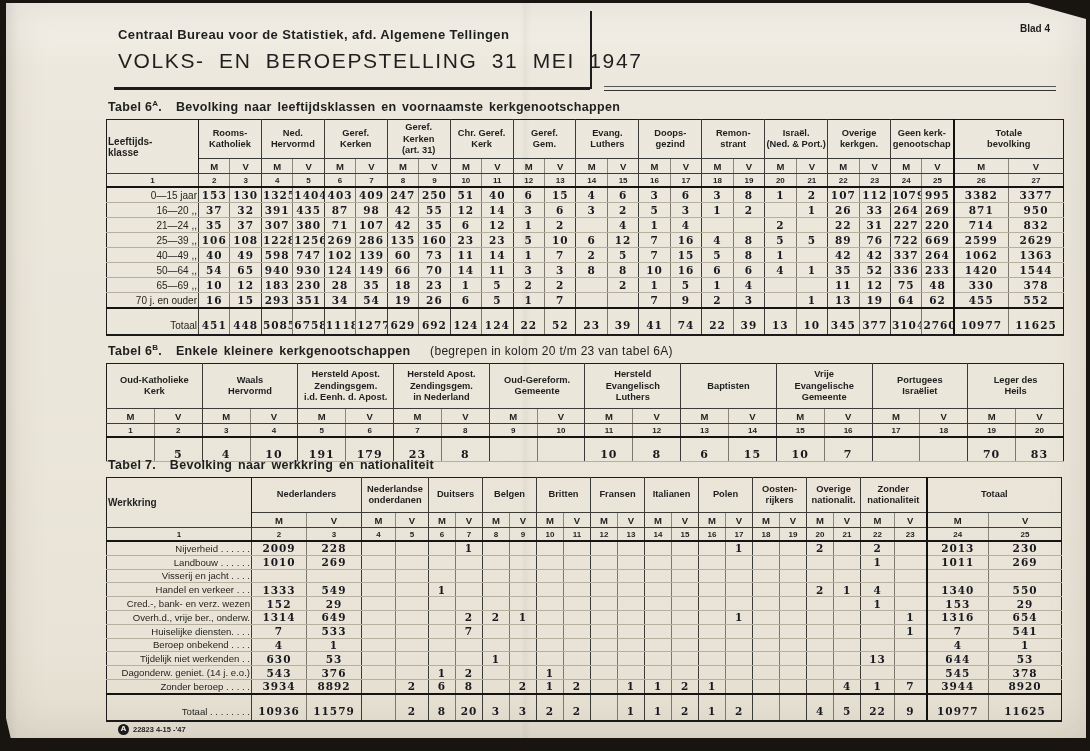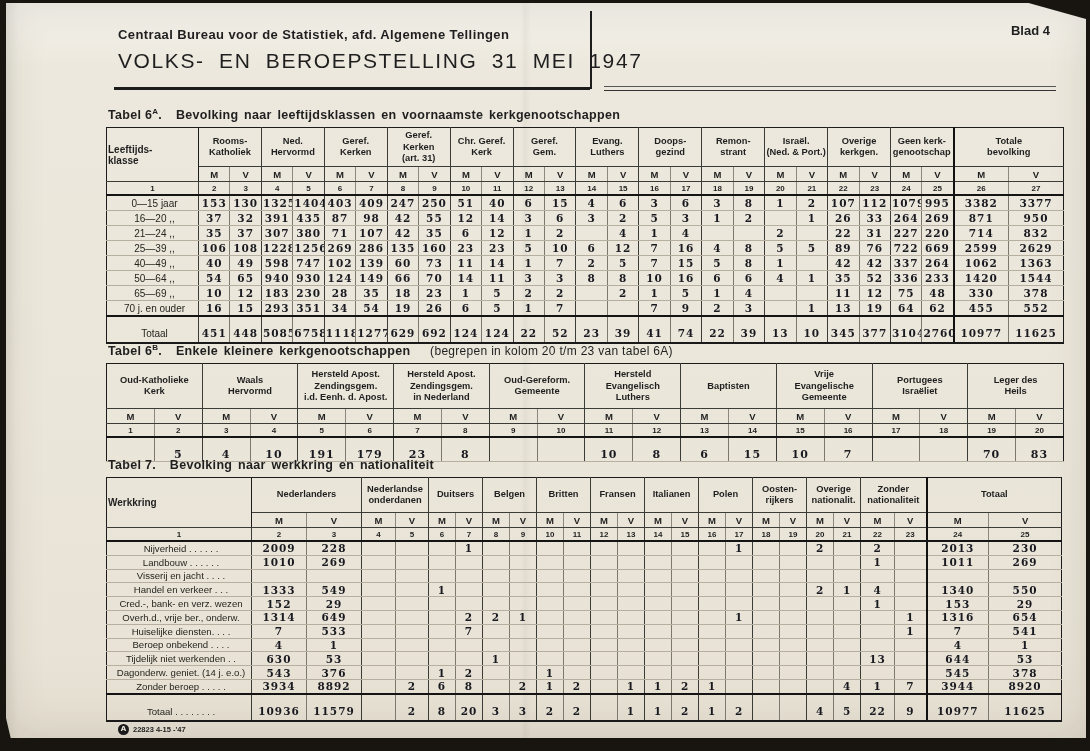--- a/index.html
+++ b/index.html
@@ -13,48 +13,48 @@
   .corner-tr{position:absolute;right:0;top:0;width:70px;height:16px;background:#181511;
     clip-path:polygon(18% 0,100% 0,100% 100%);}
   .corner-bl{position:absolute;left:0;bottom:0;width:26px;height:20px;background:#181511;
     clip-path:polygon(0 0,18% 100%,0 100%);}
 
   
   .agency{position:absolute;left:112px;top:24px;font-weight:bold;font-size:13px;letter-spacing:.4px;}
   .doc-title{position:absolute;left:112px;top:46px;font-weight:normal;font-size:21px;letter-spacing:1.6px;word-spacing:7px;}
   .hdr-rule-left{position:absolute;left:108px;top:84px;width:476px;height:2.5px;background:#1c1c1c;}
   .hdr-div{position:absolute;left:584px;top:8px;width:2px;height:78px;background:#1c1c1c;}
-  .blad{position:absolute;right:36px;top:20px;font-weight:bold;font-size:13px;}
+  .blad{position:absolute;right:36px;top:20px;font-weight:bold;font-size:10px;}
   .gemeente-row{position:absolute;left:602px;top:46px;width:448px;display:flex;align-items:flex-end;font-size:11.5px;font-weight:bold;}
   .wline{flex:1;border-bottom:1.5px solid #2a2a2a;text-align:center;margin:0 5px;line-height:.9;}
   .wline.short{flex:0 0 92px;text-align:left;padding-left:12px;}
   .script{font-family:"DejaVu Serif",serif;font-style:italic;font-weight:bold;font-size:20px;color:#20202a;letter-spacing:1px;}
   .dbl-rule{position:absolute;left:598px;top:83px;width:452px;height:3px;border-top:1px solid #555;border-bottom:1.5px solid #333;}
 
   
   .tblock{position:absolute;left:100px;}
-  #t6a-block{top:104px;} #t6b-block{top:340px;} #t7-block{top:455px;}
+  #t6a-block{top:96px;} #t6b-block{top:340px;} #t7-block{top:455px;}
   .theading{font-size:12.5px;font-weight:bold;margin:0 0 5px 2px;letter-spacing:.3px;}
   .tsup{font-size:8px;font-weight:bold;}
   .ttitle{margin-left:10px;word-spacing:2px;}
   .tnote{font-weight:normal;font-size:12px;margin-left:16px;}
 
   table{border-collapse:collapse;table-layout:fixed;}
   #t6a,#t6b{width:958px;} #t7{width:955px;}
   table{border:1.8px solid #1c1c1c;}
   th,td{padding:0 1px;overflow:hidden;}
   th:first-child,td:first-child{border-left:none;}
   .grp{font-weight:bold;font-size:9.3px;line-height:1.2;text-align:center;vertical-align:middle;
        white-space:pre-line;border-left:1.2px solid #3b3b38;border-bottom:1px solid #3b3b38;}
   .rowhead{font-weight:bold;font-size:10px;text-align:left;white-space:pre-line;
        border-right:1.6px solid #1c1c1c;border-bottom:1px solid #3b3b38;vertical-align:middle;}
   .mv{font-weight:bold;font-size:9.5px;text-align:center;border-left:1px solid #8d887d;border-bottom:1px solid #3b3b38;height:14px;}
   .num{font-weight:bold;font-size:8px;text-align:center;border-left:1px solid #8d887d;border-bottom:2px solid #141414;height:12px;}
   tbody td{border-left:1px solid #7d786e;border-bottom:1px solid #b6afa0;}
-  .rlabel{font-size:10px;text-align:center;padding-left:5px;white-space:nowrap;color:#26251f;margin-top:40px;}
+  .rlabel{font-size:10px;text-align:right;padding-left:5px;white-space:nowrap;color:#26251f;margin-top:40px;}
   #t7 .rlabel{font-size:9.6px;}
   .val{font-family:"DejaVu Serif",serif;font-weight:600;font-size:10.5px;letter-spacing:1px;
        text-align:center;color:#191920;}
   .gs{border-left:1.2px solid #3b3b38;}
   .tl{border-left:2px solid #111 !important;}
   tr.totaal td{border-top:2px solid #141414;border-bottom:2px solid #1a1a1a;height:22px;vertical-align:bottom;padding-bottom:3px;}
   #t6a thead tr.r1 th{height:38px;} #t6b thead tr.r1 th{height:44px;} #t7 thead tr.r1 th{height:34px;}
   #t6a tbody tr.datarow td{height:14px;} #t6b tbody tr.datarow td{height:23px;vertical-align:bottom;}
   #t7 tbody tr.datarow td{height:12.8px;}
   #t6b .val{font-size:11px;}

